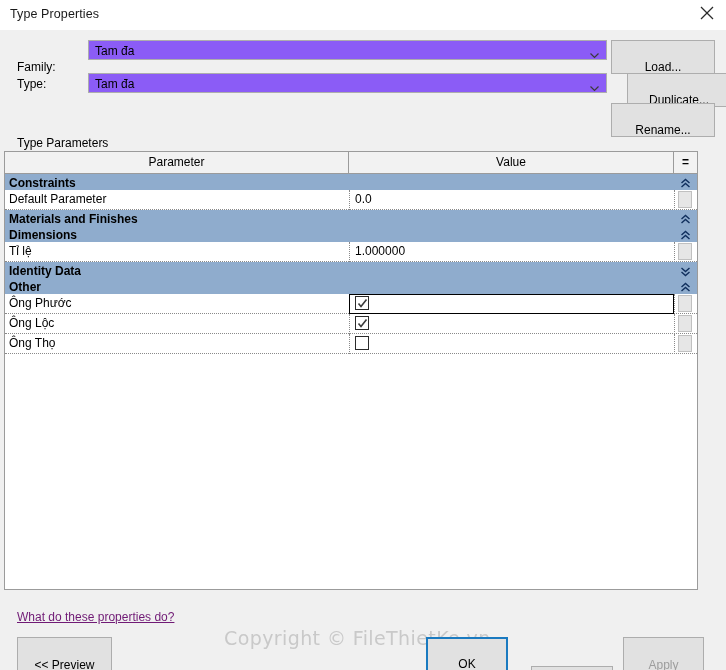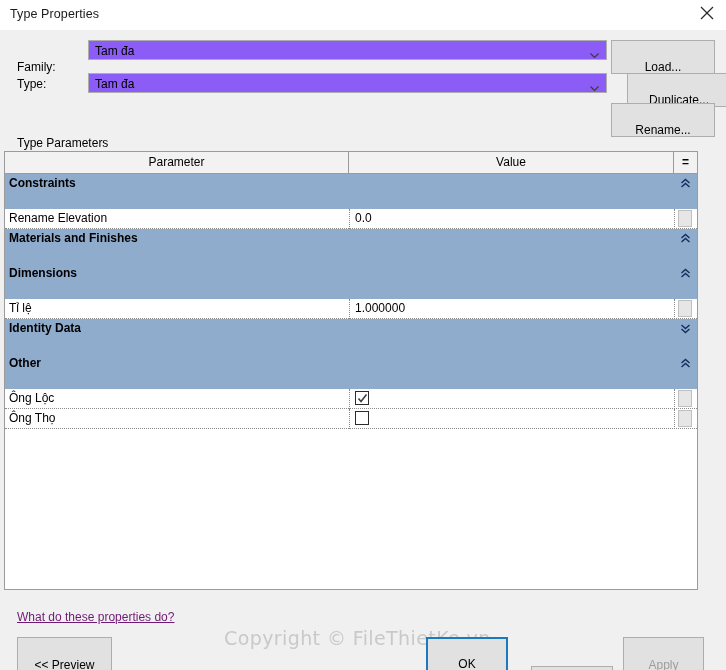--- a/index.html
+++ b/index.html
@@ -168,21 +168,21 @@
   #th-value { left: 344px; width: 325px; border-right: 1px solid #9b9b9b; }
   #th-eq    { left: 669px; width: 23px; font-weight: bold; }
 
   .row {
     position: relative;
     height: 20px;
     box-sizing: border-box;
   }
   .row.group {
     background: #8faccd;
-    height: 35px;
+    height: 16px;
   }
   .row.group .glabel {
     position: absolute;
     left: 4px; top: 2px;
     font-size: 12px;
     font-weight: bold;
     color: #000;
   }
   .row.group .gchevron {
     position: absolute;
@@ -317,21 +317,21 @@
     </div>
     <div id="tbody">
         <div class="row group">
           <span class="glabel">Constraints</span>
           <span class="gchevron"><svg width="11" height="11" viewBox="0 0 11 11">
               <polyline points="1.5,5 5.5,1.5 9.5,5" fill="none" stroke="#11305e" stroke-width="1.4"></polyline>
               <polyline points="1.5,9 5.5,5.5 9.5,9" fill="none" stroke="#11305e" stroke-width="1.4"></polyline>
             </svg></span>
         </div>
         <div class="row item">
-          <span class="plabel">Rename Elevation</span>
+          <span class="plabel">Default Parameter</span>
           <span class="cell-sep"></span>
           <span class="vtext">0.0</span>
           <span class="lockcell">
             <span class="lockbtn"></span>
           </span>
         </div>
         <div class="row group">
           <span class="glabel">Materials and Finishes</span>
           <span class="gchevron"><svg width="11" height="11" viewBox="0 0 11 11">
               <polyline points="1.5,5 5.5,1.5 9.5,5" fill="none" stroke="#11305e" stroke-width="1.4"></polyline>
@@ -359,20 +359,33 @@
               <polyline points="1.5,2 5.5,5.5 9.5,2" fill="none" stroke="#11305e" stroke-width="1.4"></polyline>
               <polyline points="1.5,6 5.5,9.5 9.5,6" fill="none" stroke="#11305e" stroke-width="1.4"></polyline>
             </svg></span>
         </div>
         <div class="row group">
           <span class="glabel">Other</span>
           <span class="gchevron"><svg width="11" height="11" viewBox="0 0 11 11">
               <polyline points="1.5,5 5.5,1.5 9.5,5" fill="none" stroke="#11305e" stroke-width="1.4"></polyline>
               <polyline points="1.5,9 5.5,5.5 9.5,9" fill="none" stroke="#11305e" stroke-width="1.4"></polyline>
             </svg></span>
+        </div>
+        <div class="row item selected">
+          <span class="plabel">Ông Phước</span>
+          <span class="cell-sep"></span>
+          <span class="value-focus"></span>
+          <span class="checkbox">
+            <svg width="11" height="11" viewBox="0 0 11 11">
+              <polyline points="1.5,5.5 4,8.5 9.5,1.5" fill="none" stroke="#3c3c3c" stroke-width="1.6"></polyline>
+            </svg>
+          </span>
+          <span class="lockcell">
+            <span class="lockbtn"></span>
+          </span>
         </div>
         <div class="row item">
           <span class="plabel">Ông Lộc</span>
           <span class="cell-sep"></span>
           <span class="checkbox">
             <svg width="11" height="11" viewBox="0 0 11 11">
               <polyline points="1.5,5.5 4,8.5 9.5,1.5" fill="none" stroke="#3c3c3c" stroke-width="1.6"></polyline>
             </svg>
           </span>
           <span class="lockcell">

